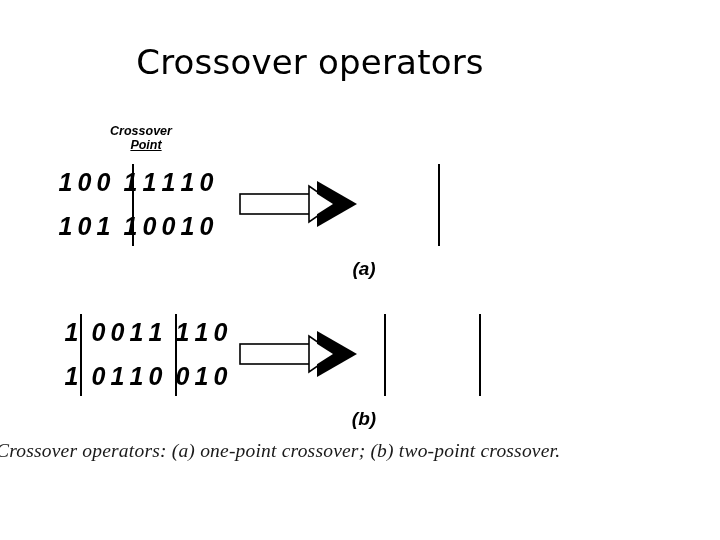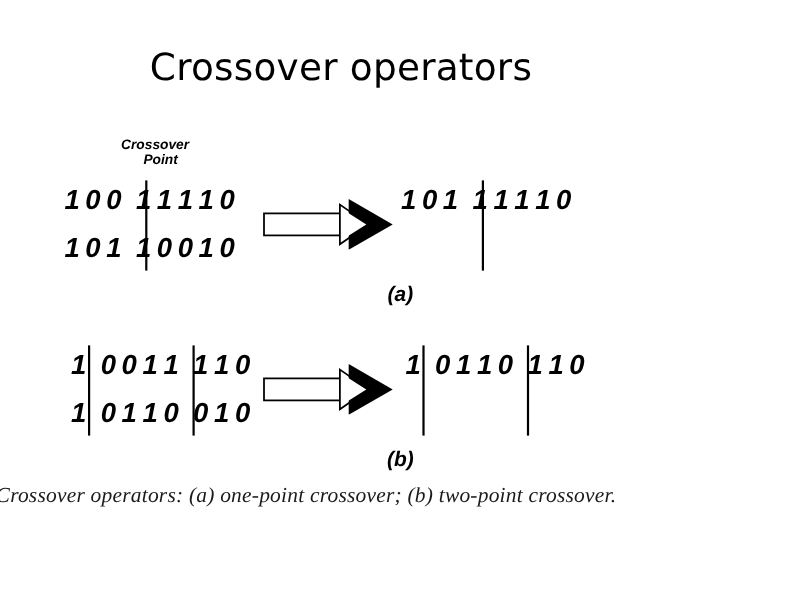--- a/index.html
+++ b/index.html
@@ -48,21 +48,21 @@
     width: 110px;
     text-align: center;
     font-family: "Liberation Sans", sans-serif;
     font-weight: bold;
     font-style: italic;
     font-size: 12.5px;
     line-height: 14px;
     color: #000000;
   }
   .crossover-point-label .cp-line { display: block; }
-  .crossover-point-label .cp-line-2 { padding-left: 10px; }
+  .crossover-point-label .cp-line-2 { padding-left: 10px; text-decoration: underline; }
 
   
   .panel { position: absolute; left: 4px; width: 720px; }
   .panel-a { top: 42px; height: 160px; }
   .panel-b { top: 192px; height: 160px; }
 
   
   .chrom-group {
     position: absolute;
     height: 88px;
@@ -170,21 +170,20 @@
         <rect x="1" y="13" width="76" height="20" fill="#ffffff" stroke="#000000" stroke-width="1.6"></rect>
 
         <polygon points="70,5 70,41 96,23" fill="#ffffff" stroke="#000000" stroke-width="1.6"></polygon>
 
         <polygon points="78,0 78,46 118,23" fill="#000000"></polygon>
         <polygon points="72,9 72,37 94,23" fill="#ffffff"></polygon>
       </svg>
     </div>
 
     <div class="chrom-group group-a-right">
-      <div class="chrom-row"><span class="bit">1</span><span class="bit">0</span><span class="bit">1</span><span class="gap"></span><span class="bit">1</span><span class="bit">1</span><span class="bit">1</span><span class="bit">1</span><span class="bit">0</span></div>
       <div class="sep" style="left:76px;"></div>
     </div>
 
     <div class="panel-caption caption-a">(a)</div>
   </div>
 
   <div class="panel panel-b">
 
     <div class="chrom-group group-b-left">
       <div class="chrom-row"><span class="bit">1</span><span class="gap"></span><span class="bit">0</span><span class="bit">0</span><span class="bit">1</span><span class="bit">1</span><span class="gap"></span><span class="bit">1</span><span class="bit">1</span><span class="bit">0</span></div>
@@ -196,21 +195,20 @@
     <div class="arrow arrow-b">
       <svg width="120" height="46" viewBox="0 0 120 46">
         <rect x="1" y="13" width="76" height="20" fill="#ffffff" stroke="#000000" stroke-width="1.6"></rect>
         <polygon points="70,5 70,41 96,23" fill="#ffffff" stroke="#000000" stroke-width="1.6"></polygon>
         <polygon points="78,0 78,46 118,23" fill="#000000"></polygon>
         <polygon points="72,9 72,37 94,23" fill="#ffffff"></polygon>
       </svg>
     </div>
 
     <div class="chrom-group group-b-right">
-      <div class="chrom-row"><span class="bit">1</span><span class="gap"></span><span class="bit">0</span><span class="bit">1</span><span class="bit">1</span><span class="bit">0</span><span class="gap"></span><span class="bit">1</span><span class="bit">1</span><span class="bit">0</span></div>
       <div class="sep" style="left:18px;"></div>
       <div class="sep" style="left:113px;"></div>
     </div>
 
     <div class="panel-caption caption-b">(b)</div>
   </div>
 
   <div class="figure-caption">Crossover operators: (a) one-point crossover; (b) two-point crossover.</div>
 
 </div>

